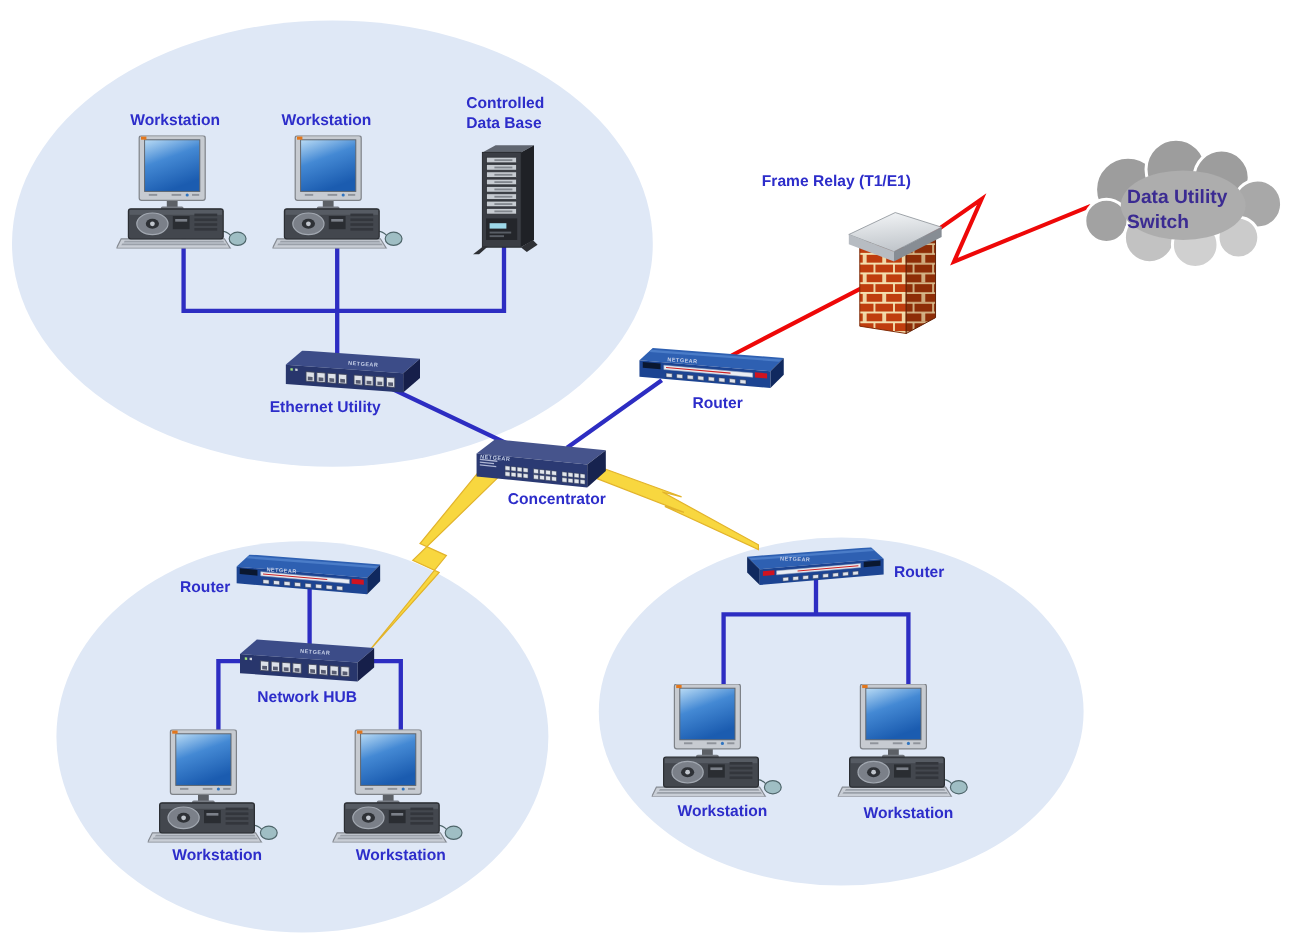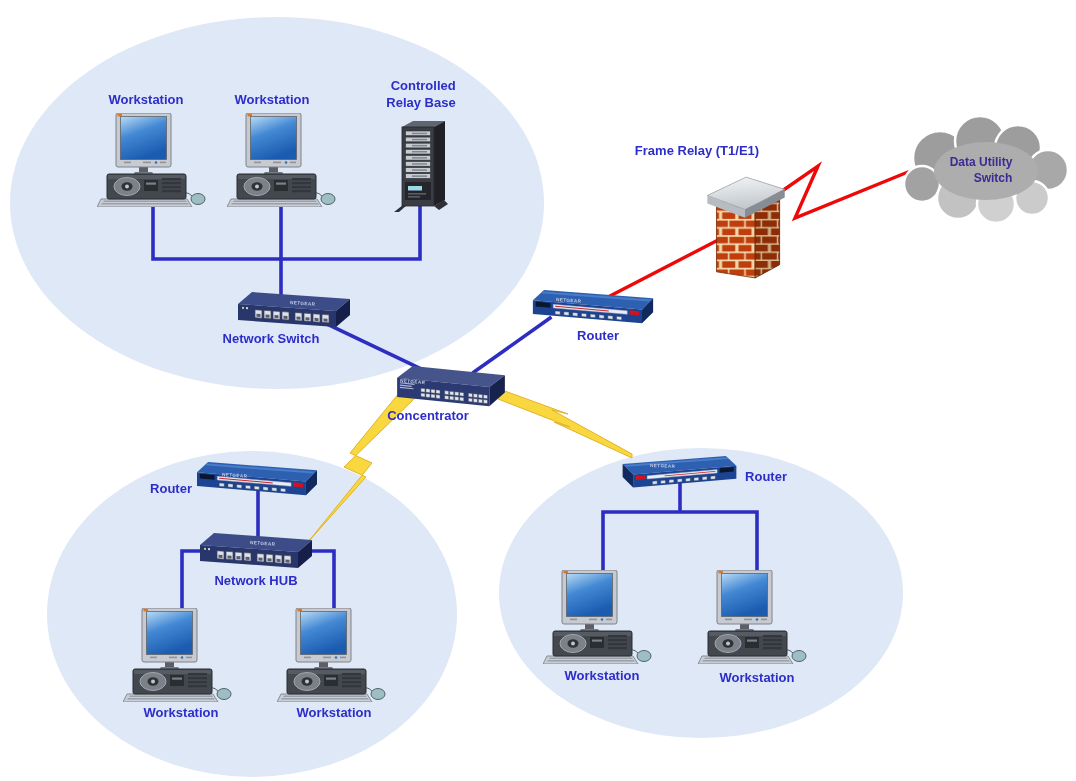--- a/index.html
+++ b/index.html
@@ -4,23 +4,23 @@
 <style>
   html,body{margin:0;padding:0;background:#ffffff;}
   #stage{position:relative;width:1076px;height:781px;background:#ffffff;overflow:hidden;
          font-family:"Liberation Sans",sans-serif;}
   #diagram-svg{position:absolute;left:0;top:0;}
   .lan{fill:var(--lan-ellipse-fill,#dfe8f6);}
   .link-blue{fill:none;stroke:var(--connection-blue,#2d2dc2);stroke-width:3.6;stroke-linecap:square;}
   .link-red{fill:none;stroke:var(--connection-red,#ee0808);stroke-width:3.4;stroke-linecap:round;stroke-linejoin:miter;}
   .bolt{fill:var(--wireless-bolt-yellow,#f8d73f);stroke:#e2b32b;stroke-width:1;}
   .brand{font:700 4.6px "Liberation Sans",sans-serif;fill:#c3cde6;letter-spacing:.4px;}
-  .lbl{position:absolute;transform:translateX(-50%);white-space:nowrap;text-align:right;
+  .lbl{position:absolute;transform:translateX(-50%);white-space:nowrap;text-align:left;
        font:bold 13px "Liberation Sans",sans-serif;color:var(--label-text,#2d2dca);line-height:1.3;}
-  .lbl-cloud{color:var(--cloud-text,#3b2b92);font-size:12px;}
+  .lbl-cloud{color:var(--cloud-text,#3b2b92);font-size:16px;}
 </style>
 </head>
 <body>
 
 <div id="stage">
 <svg id="diagram-svg" width="1076" height="781" viewBox="0 0 1076 781">
   <defs>
     <linearGradient id="scr" x1="0" y1="0" x2="0.4" y2="1">
       <stop offset="0" stop-color="#b9dbf5"></stop>
           <stop offset="0.45" stop-color="#4489d4"></stop>
@@ -252,24 +252,24 @@
   <text class="brand" x="400" y="382" transform="rotate(5 400 382)">NETGEAR</text>
   <text class="brand" x="556" y="301" transform="rotate(4 556 301)">NETGEAR</text>
   <text class="brand" x="222" y="476" transform="rotate(4 222 476)">NETGEAR</text>
   <text class="brand" x="650" y="467" transform="rotate(2 650 467)">NETGEAR</text>
 </svg>
 
 <div class="lbl" style="left:146px;top:92px">Workstation</div>
 <div class="lbl" style="left:272px;top:92px">Workstation</div>
 <div class="lbl" style="left:421px;top:78px">
   <div>Controlled</div>
-  <div>Relay Base</div>
+  <div>Data Base</div>
 </div>
-<div class="lbl" style="left:271px;top:331px">Network Switch</div>
-<div class="lbl" style="left:428px;top:408px">Concentrator</div>
+<div class="lbl" style="left:271px;top:331px">Ethernet Utility</div>
+<div class="lbl" style="left:464px;top:408px">Concentrator</div>
 <div class="lbl" style="left:598px;top:328px">Router</div>
 <div class="lbl" style="left:697px;top:143px">Frame Relay (T1/E1)</div>
 <div class="lbl lbl-cloud" style="left:981px;top:155px">
   <div>Data Utility</div>
   <div>Switch</div>
 </div>
 <div class="lbl" style="left:171px;top:481px">Router</div>
 <div class="lbl" style="left:256px;top:573px">Network HUB</div>
 <div class="lbl" style="left:181px;top:705px">Workstation</div>
 <div class="lbl" style="left:334px;top:705px">Workstation</div>

